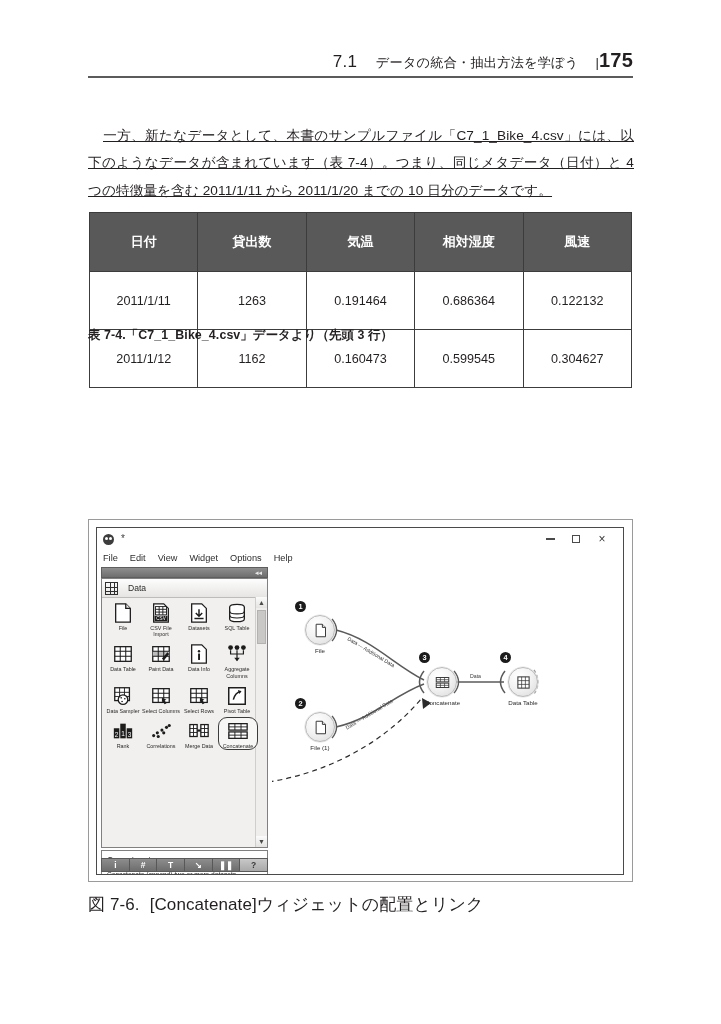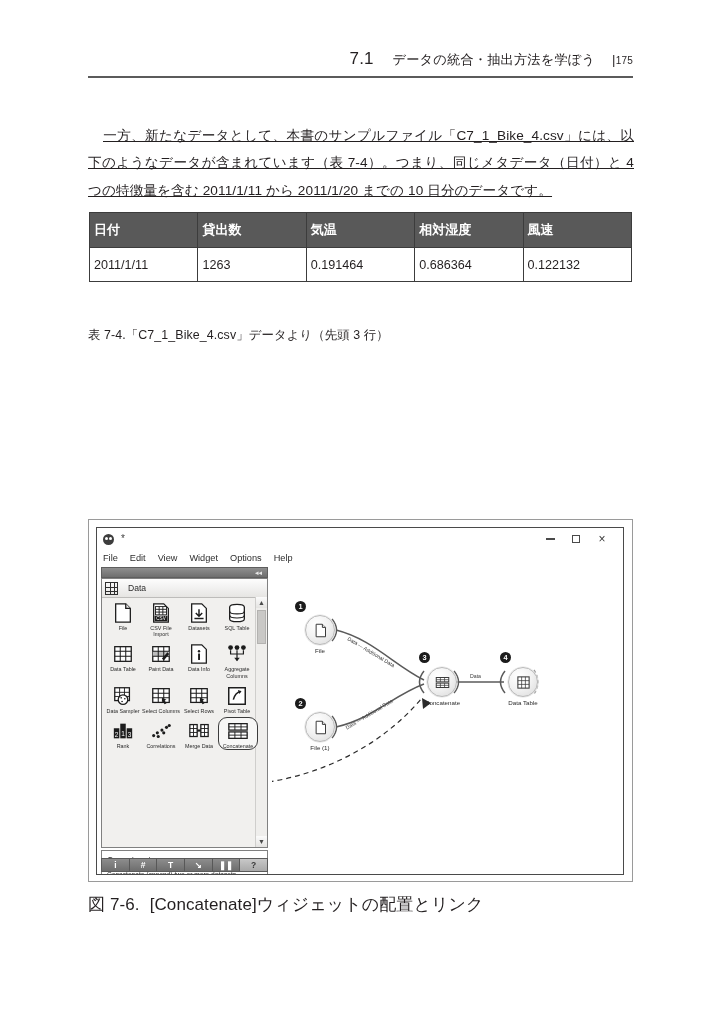--- a/index.html
+++ b/index.html
@@ -28,21 +28,21 @@
     left: 88px; top: 49px;
     width: 545px;
     text-align: right;
     font-size: 13.2px;
     letter-spacing: .2px;
     white-space: nowrap;
   }
   .runhead .sec { font-size: 17px; }
   .runhead .gap { display:inline-block; width: 11px; }
   .runhead .pipe { display:inline-block; padding-left: 13px; }
-  .runhead .pno { font-weight: normal; font-size: 10px; }
+  .runhead .pno { font-weight: bold; font-size: 20px; }
 
   .runrule {
     position: absolute;
     left: 88px; top: 76px;
     width: 545px; height: 1.6px;
     background: #5b5b5b;
   }
 
   
   .para {
@@ -67,39 +67,40 @@
   .tbl {
     position: absolute;
     left: 89px; top: 212px;
     width: 543px;
     border-collapse: collapse;
     table-layout: fixed;
     font-size: 12.6px;
   }
   .tbl th, .tbl td {
     border: 1px solid #3c3c3c;
-    text-align: left;
+    text-align: center;
     height: 25px;
-    padding: 4px;
+    padding: 16px;
   }
   .tbl th {
     background: #595959;
     color: #ffffff;
     font-weight: bold;
     font-size: 13px;
     height: 26px;
   }
   .tbl td { color: #231f20; }
 
   .tblcap {
     position: absolute;
     left: 88px; top: 327px;
     font-size: 12.4px;
     letter-spacing: .1px;
     white-space: nowrap;
+    font-weight: bold;
   }
 
   
   .figwrap {
     position: absolute;
     left: 88px; top: 519px;
     width: 545px; height: 363px;
     border: 1.3px solid #9a9a9a;
     background: #ffffff;
     box-sizing: border-box;
@@ -378,20 +379,27 @@
       </tr>
     </thead>
     <tbody>
       <tr>
         <td>2011/1/11</td>
         <td>1263</td>
         <td>0.191464</td>
         <td>0.686364</td>
         <td>0.122132</td>
       </tr>
+      <tr>
+        <td>2011/1/12</td>
+        <td>1162</td>
+        <td>0.160473</td>
+        <td>0.599545</td>
+        <td>0.304627</td>
+      </tr>
     </tbody>
   </table>
   <div class="tblcap">表 7-4.「C7_1_Bike_4.csv」データより（先頭 3 行）</div>
 
 
 
   <div class="figwrap">
     <div class="appwin">
 
       <div class="titlebar">

